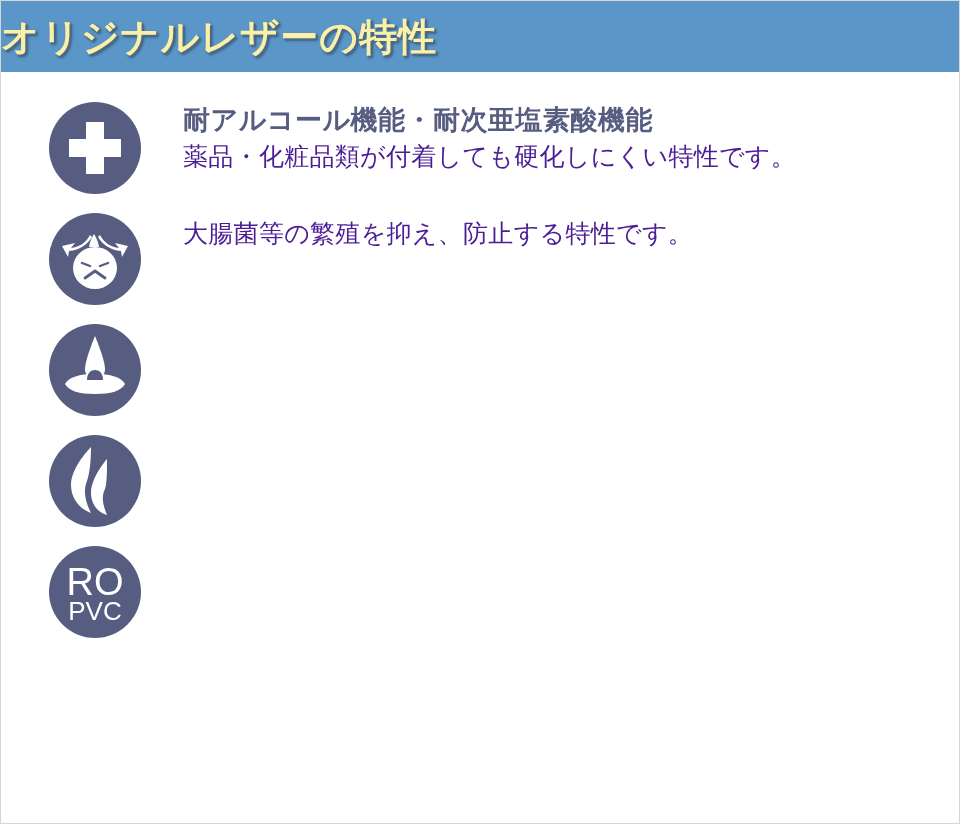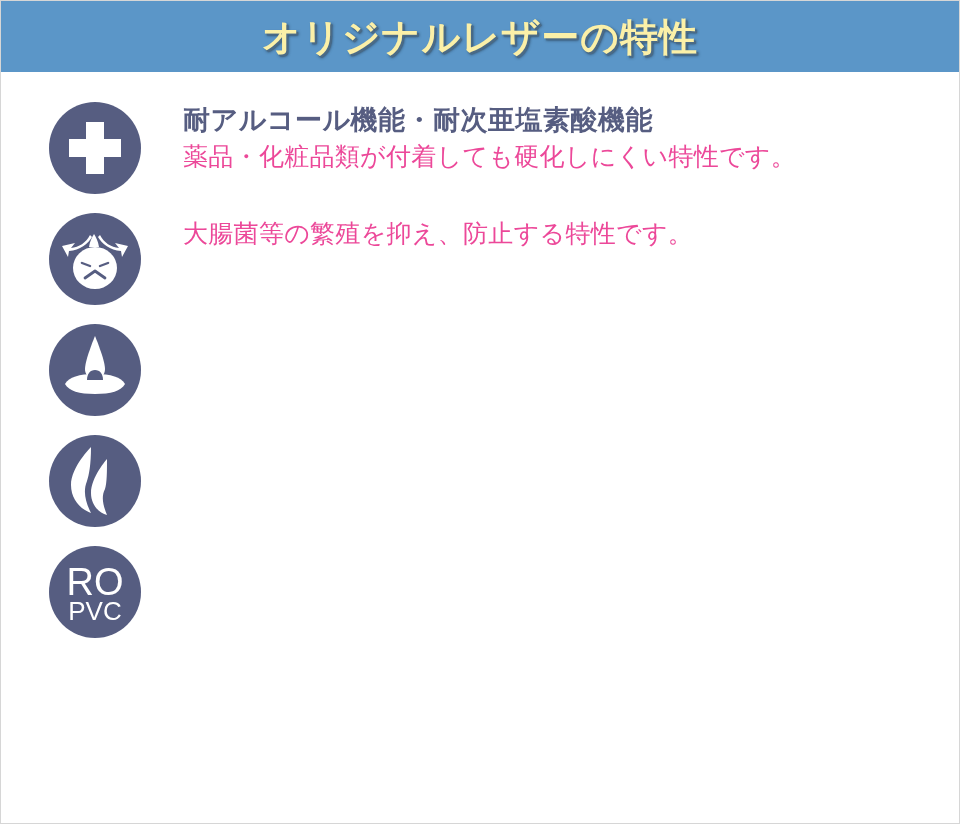--- a/index.html
+++ b/index.html
@@ -25,21 +25,21 @@
   
   .banner {
     position: absolute;
     left: 0;
     top: 0;
     width: 958px;
     height: 71px;
     background: #5b96c8;
     display: flex;
     align-items: center;
-    justify-content: center;
+    justify-content: flex-start;
   }
   .banner-title {
     font-size: 38px;
     font-weight: 700;
     letter-spacing: 1px;
     color: #fbf0a8;
     text-shadow:
        2px 2px 0 #4a6a86,
        2px 2px 3px rgba(30,50,70,0.85);
     white-space: nowrap;
@@ -95,21 +95,21 @@
     font-size: 27px;
     font-weight: 700;
     color: #565d81;
     line-height: 1.25;
     white-space: nowrap;
     letter-spacing: 0.5px;
   }
   .feature-desc {
     font-size: 25px;
     font-weight: 400;
-    color: #ec4899;
+    color: #4c1d95;
     line-height: 1.3;
     white-space: nowrap;
     margin-top: 2px;
     letter-spacing: 0.3px;
   }
   
   .rohs-top {
     font-family: "Liberation Sans", "DejaVu Sans", sans-serif;
     font-size: 38px;
     font-weight: 400;

